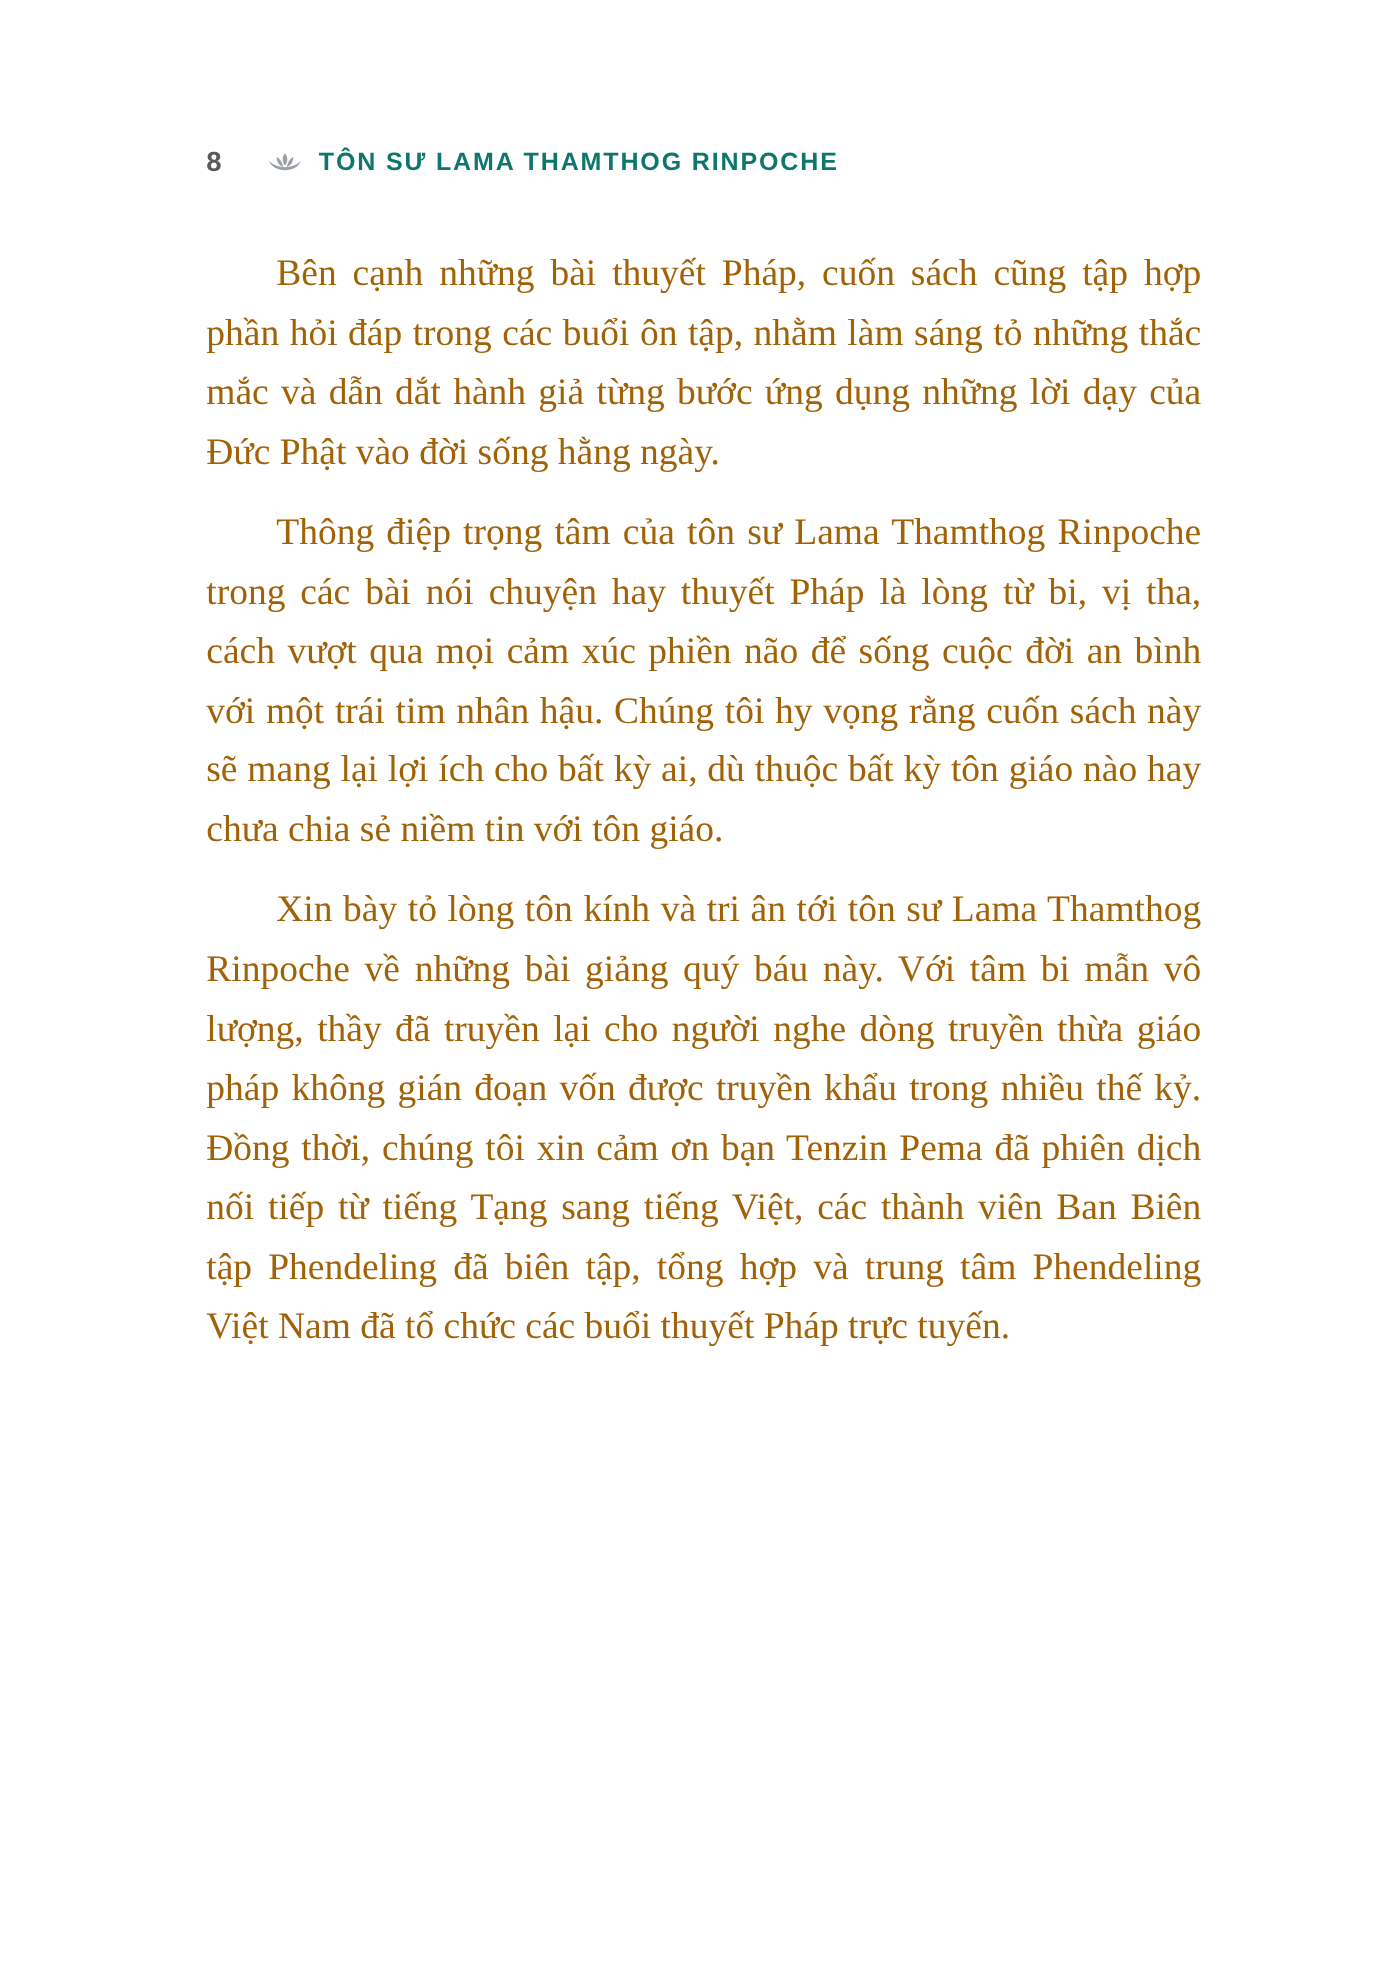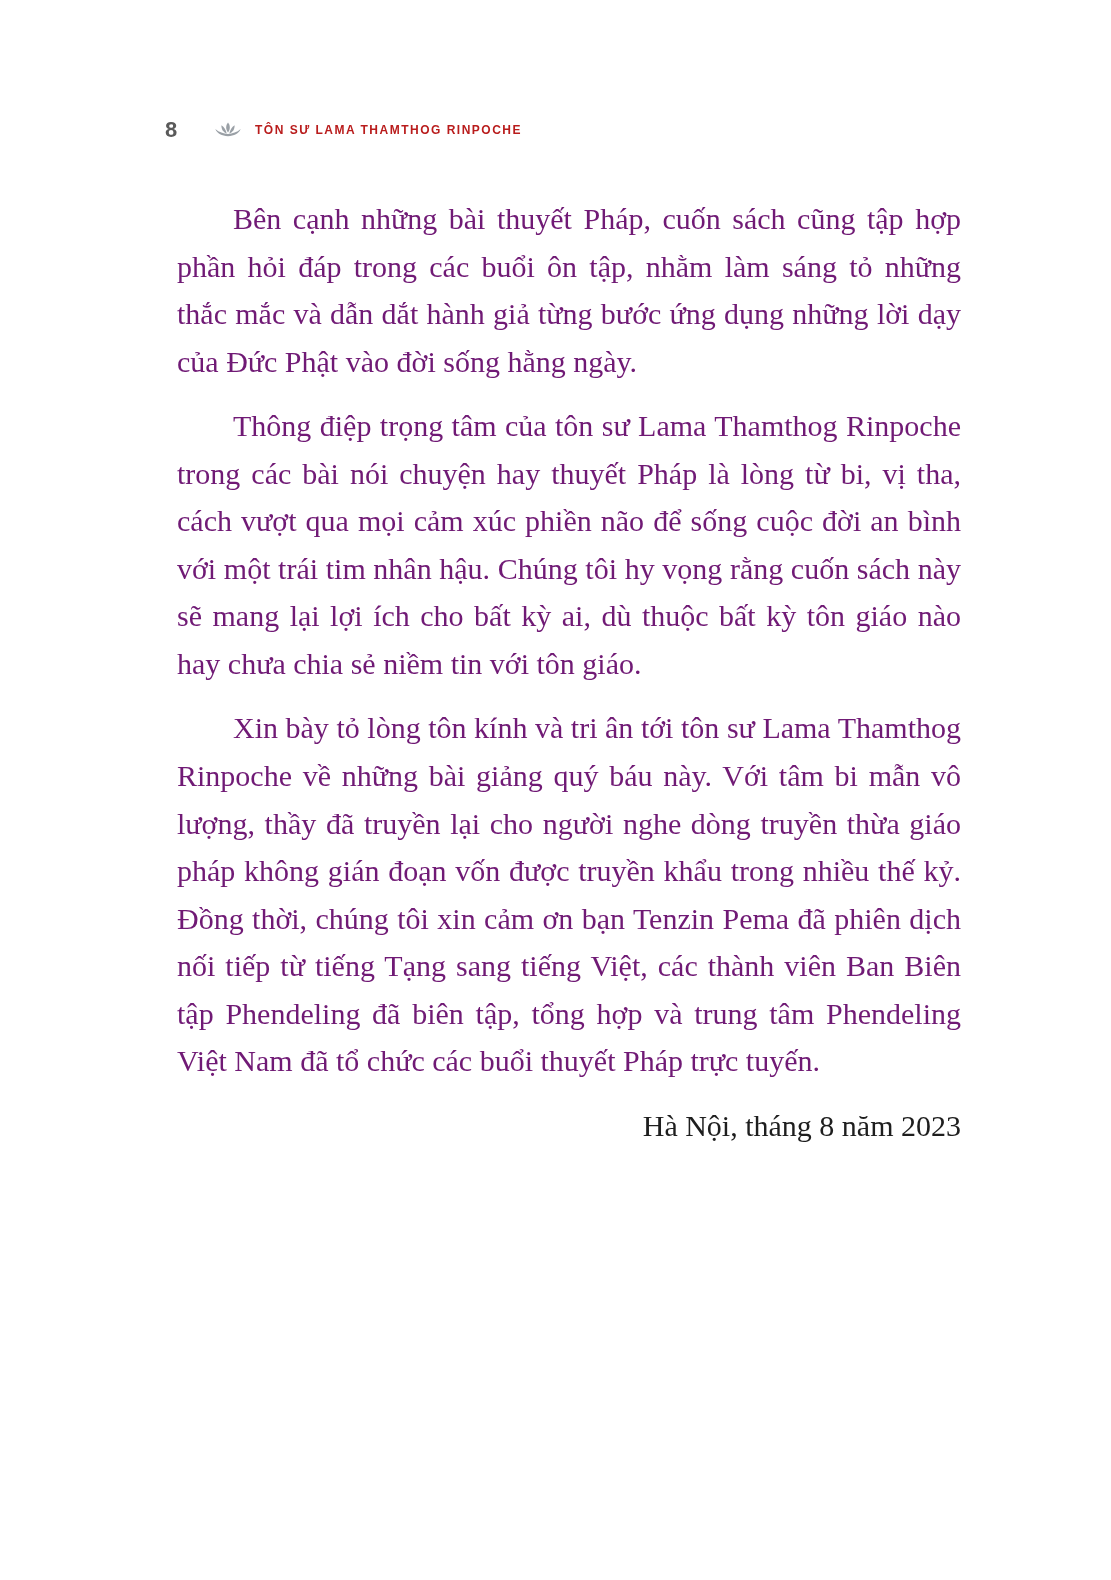--- a/index.html
+++ b/index.html
@@ -31,33 +31,33 @@
     color: #5a5a5a;
     min-width: 20px;
   }
   .lotus-wrap {
     display: inline-flex;
     align-items: center;
     margin-left: 28px;
     margin-right: 12px;
   }
   .running-title {
-    font-size: 12px;
+    font-size: 20px;
     font-weight: bold;
     letter-spacing: 1.5px;
-    color: #b91c1c;
+    color: #0f766e;
     white-space: nowrap;
   }
   .body-text p.para {
     font-size: 30px;
     line-height: 1.585;
     text-align: justify;
     text-indent: 56px;
-    margin: 0 0 17px 12px;
-    color: #701a75;
+    margin: 0 0 17px 0;
+    color: #a16207;
   }
   .body-text p.signature {
     font-size: 30px;
     line-height: 1.585;
     text-align: right;
     text-indent: 0;
     margin: 0;
     color: #1e1e1e;
   }
   .body-text p.signature.first {
@@ -79,16 +79,15 @@
         <path d="M2.5 8.5 C4.5 13.5 9.5 16 16 16 C22.5 16 27.5 13.5 29.5 8.5 C25.5 12 20.8 13.6 16 13.6 C11.2 13.6 6.5 12 2.5 8.5 Z"></path>
       </svg>
     </span>
     <span class="running-title">TÔN SƯ LAMA THAMTHOG RINPOCHE</span>
   </header>
 
   <main class="body-text">
     <p class="para">Bên cạnh những bài thuyết Pháp, cuốn sách cũng tập hợp phần hỏi đáp trong các buổi ôn tập, nhằm làm sáng tỏ những thắc mắc và dẫn dắt hành giả từng bước ứng dụng những lời dạy của Đức Phật vào đời sống hằng ngày.</p>
     <p class="para">Thông điệp trọng tâm của tôn sư Lama Thamthog Rinpoche trong các bài nói chuyện hay thuyết Pháp là lòng từ bi, vị tha, cách vượt qua mọi cảm xúc phiền não để sống cuộc đời an bình với một trái tim nhân hậu. Chúng tôi hy vọng rằng cuốn sách này sẽ mang lại lợi ích cho bất kỳ ai, dù thuộc bất kỳ tôn giáo nào hay chưa chia sẻ niềm tin với tôn giáo.</p>
     <p class="para">Xin bày tỏ lòng tôn kính và tri ân tới tôn sư Lama Thamthog Rinpoche về những bài giảng quý báu này. Với tâm bi mẫn vô lượng, thầy đã truyền lại cho người nghe dòng truyền thừa giáo pháp không gián đoạn vốn được truyền khẩu trong nhiều thế kỷ. Đồng thời, chúng tôi xin cảm ơn bạn Tenzin Pema đã phiên dịch nối tiếp từ tiếng Tạng sang tiếng Việt, các thành viên Ban Biên tập Phendeling đã biên tập, tổng hợp và trung tâm Phendeling Việt Nam đã tổ chức các buổi thuyết Pháp trực tuyến.</p>
-    <p class="signature first">Hà Nội, tháng 8 năm 2023</p>
   </main>
 
 </div>
 
 </body></html>

